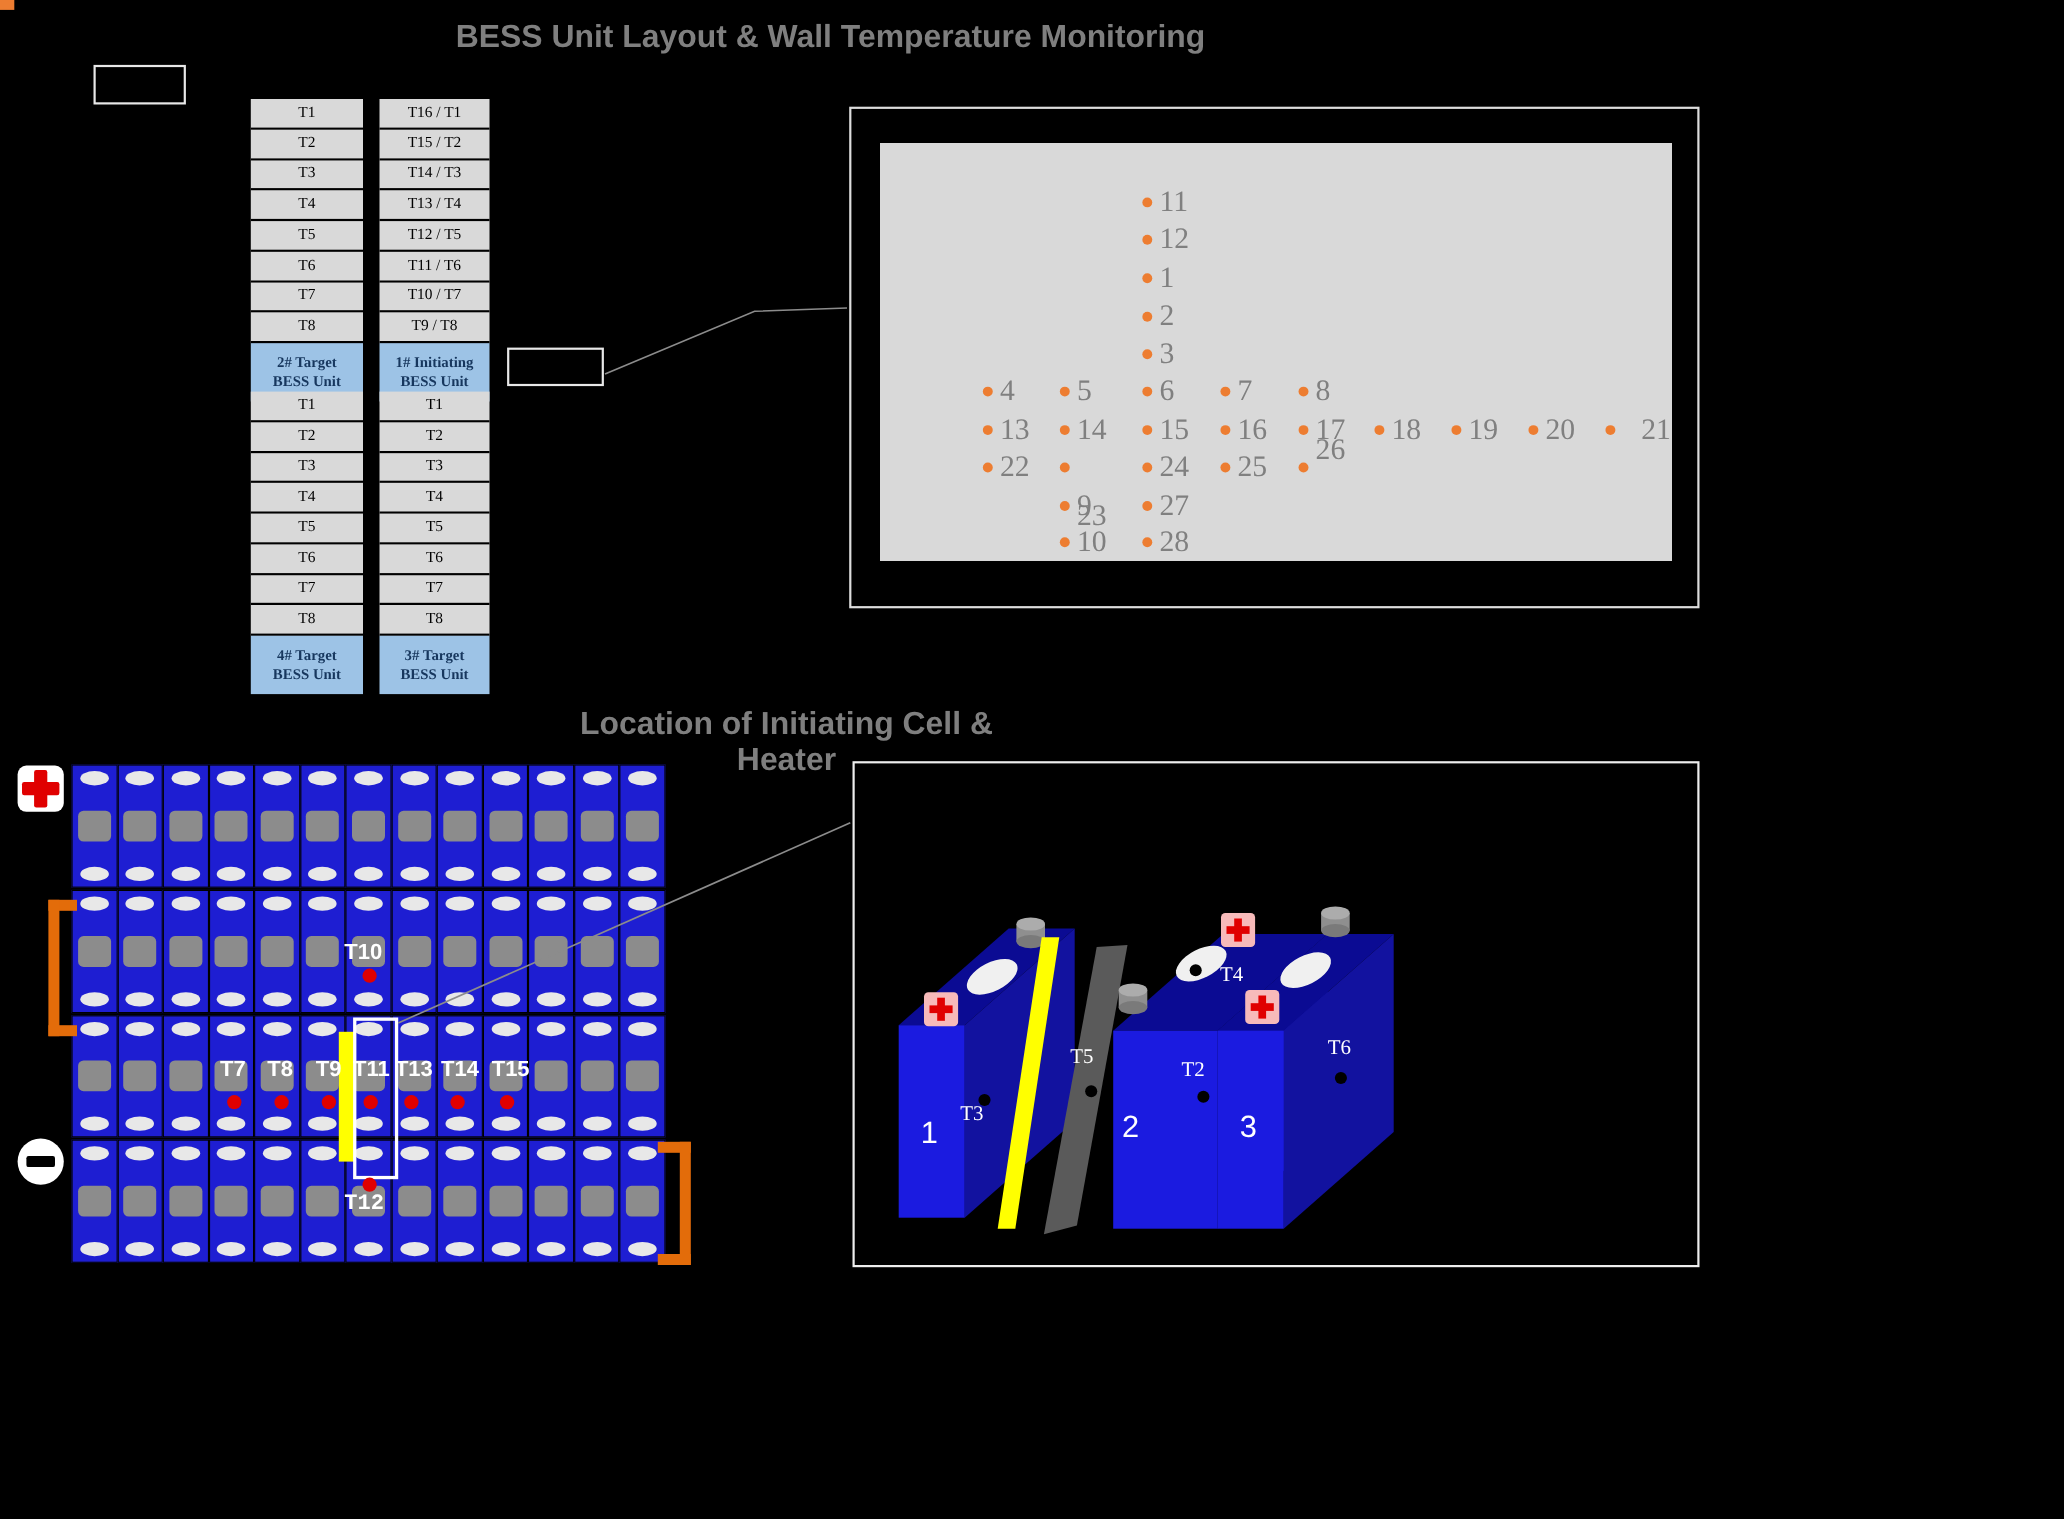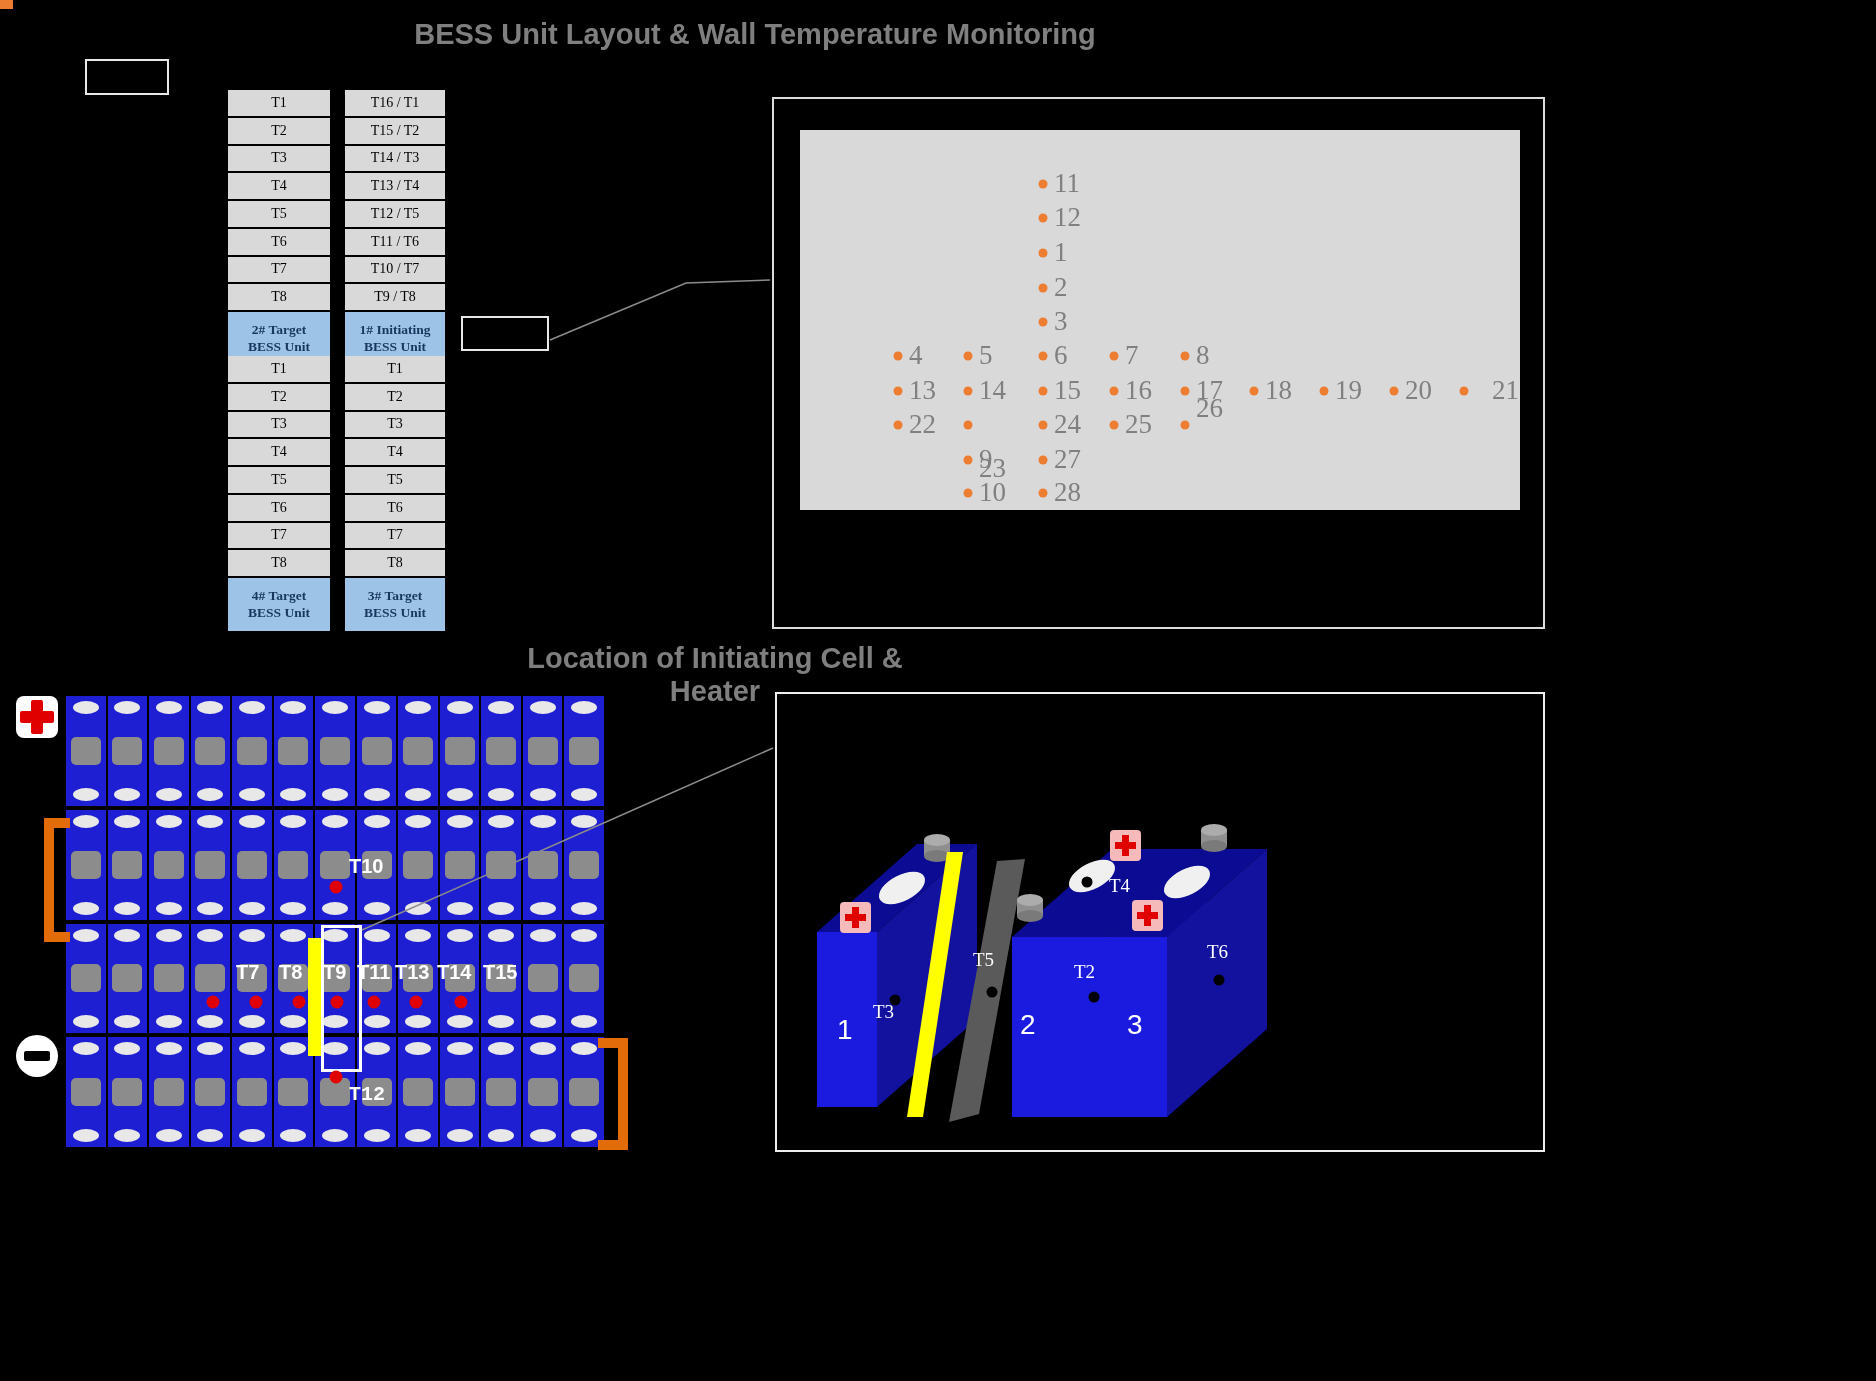--- a/index.html
+++ b/index.html
@@ -16,41 +16,41 @@
   
   .tcol{position:absolute;}
   .trow{height:27.75px;box-sizing:border-box;background:#D9D9D9;border-bottom:2px solid #000;
         display:flex;align-items:center;justify-content:center;
         font:14px "Liberation Serif",serif;color:#000;}
   .thead{height:53px;box-sizing:border-box;background:#9DC3E6;color:#17375E;
          display:flex;flex-direction:column;align-items:center;justify-content:center;
          font:bold 13.5px "Liberation Serif",serif;line-height:1.25;}
 
   
-  #wall-panel{position:absolute;left:772px;top:97px;width:773px;height:532px;
+  #wall-panel{position:absolute;left:772px;top:97px;width:773px;height:456px;
               border:2px solid #dddddd;box-sizing:border-box;background:#000;}
   #wall-area{position:absolute;left:26px;top:31px;width:720px;height:380px;background:#D9D9D9;}
   .wp-dot{position:absolute;width:9px;height:9px;border-radius:50%;background:#ED7D31;
           transform:translate(-50%,-50%);}
   .wp-label{position:absolute;transform:translate(0,-52%);
             font:27px "Liberation Serif",serif;color:#808080;}
 
   
   #pack{position:absolute;left:65px;top:695px;width:540px;height:455px;}
   #pack-grid{position:absolute;left:0;top:0;width:540px;height:455px;display:flex;flex-direction:column;}
   .pband{flex:1;display:grid;grid-template-columns:repeat(13,1fr);border-bottom:2px solid #000;box-sizing:border-box;}
   .pcell{background:#1E1ED2;border:1px solid #000;box-sizing:border-box;display:flex;
          flex-direction:column;align-items:center;justify-content:space-between;padding:5px 0;}
   .pellipse{width:26px;height:13px;background:#E8E8E8;border-radius:50%;}
   .psquare{width:30px;height:28px;background:#8C8C8C;border-radius:5px;}
   #pack-overlay{position:absolute;left:0;top:0;width:540px;height:455px;z-index:5;}
   #heater-strip{position:absolute;left:243px;top:243px;width:14px;height:118px;background:#FFFF00;z-index:3;}
   #initiating-cell-box{position:absolute;left:256px;top:230px;width:41px;height:147px;
                        border:3px solid #fff;box-sizing:border-box;z-index:4;}
-  .sensor-label{position:absolute;color:#fff;font:bold 20px "Liberation Sans",sans-serif;z-index:6;margin-left:36px;}
+  .sensor-label{position:absolute;color:#fff;font:bold 20px "Liberation Sans",sans-serif;z-index:6;}
   .sensor-dot{position:absolute;width:13px;height:13px;background:#E00000;border-radius:50%;
               transform:translate(-50%,-50%);z-index:6;}
 
   
   #plus-terminal{position:absolute;left:16px;top:696px;width:42px;height:42px;background:#fff;border-radius:8px;}
   #plus-terminal .vbar{position:absolute;left:50%;top:4px;bottom:4px;width:12px;transform:translateX(-50%);
                        background:#E00000;border-radius:2px;}
   #plus-terminal .hbar{position:absolute;top:50%;left:4px;right:4px;height:12px;transform:translateY(-50%);
                        background:#E00000;border-radius:2px;}
   #minus-terminal{position:absolute;left:16px;top:1035px;width:42px;height:42px;background:#fff;border-radius:50%;}

